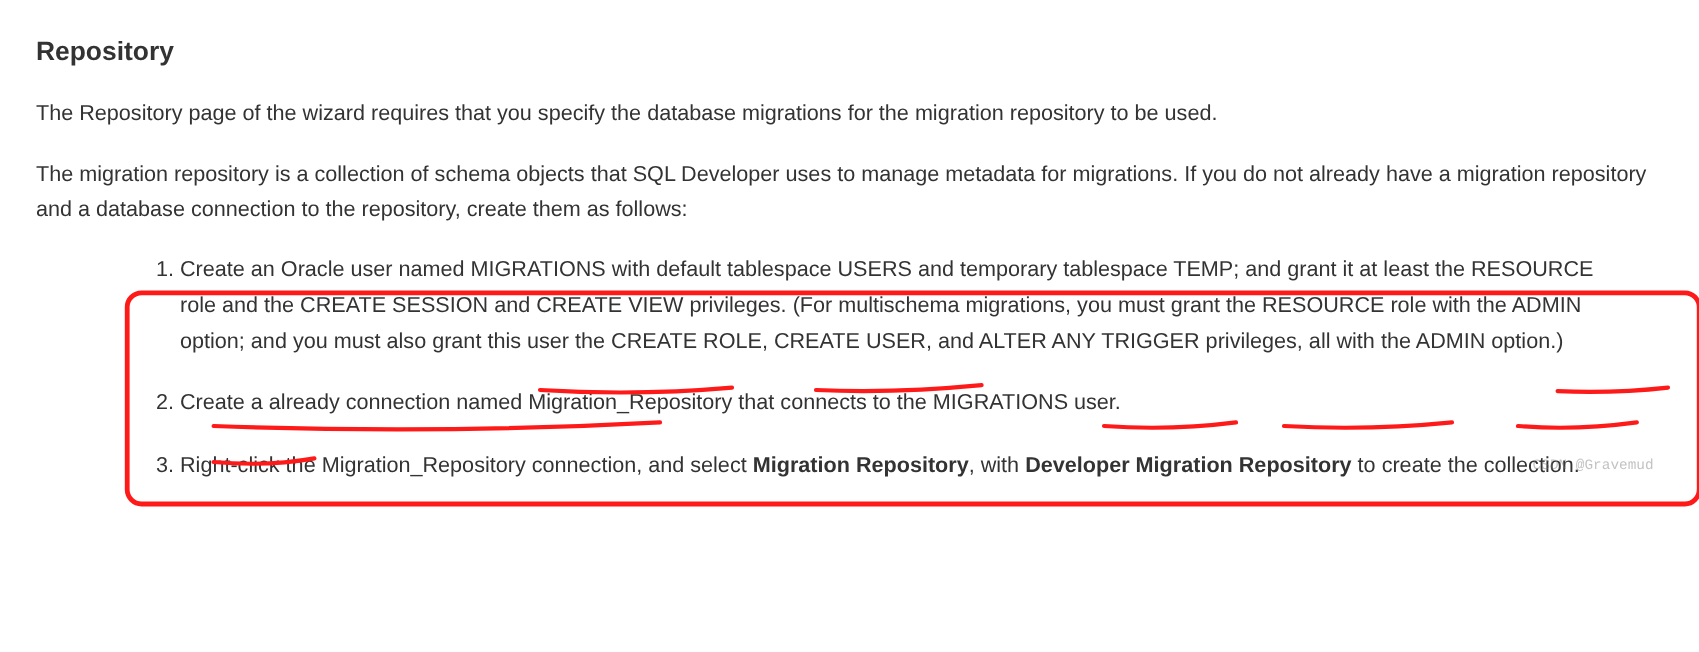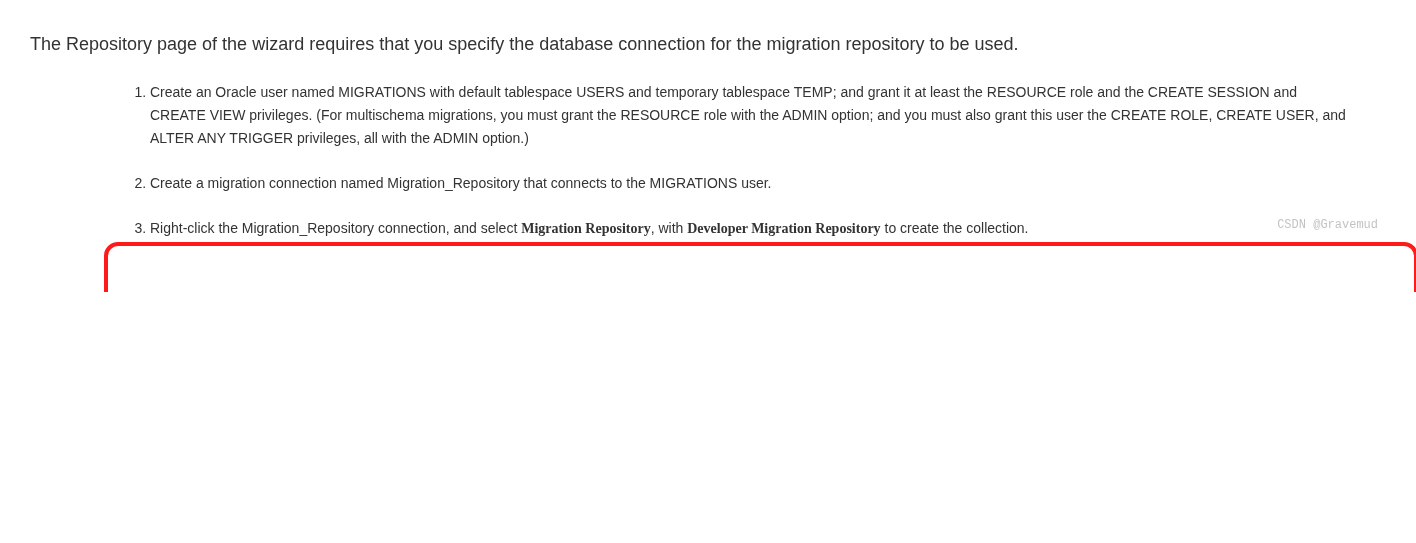--- a/index.html
+++ b/index.html
@@ -20,21 +20,21 @@
     font-size: 18px;
     line-height: 1.6;
     margin: 0 0 22px 0;
   }
   ol {
     list-style: decimal;
     padding-left: 120px;
     margin: 0;
   }
   ol li {
-    font-size: 14px;
+    font-size: 18px;
     line-height: 1.65;
     margin-bottom: 22px;
     padding-right: 30px;
   }
   .highlight-box {
     position: absolute;
     border: 4px solid #ff1a1a;
     border-radius: 14px;
     left: 74px;
     top: 212px;
@@ -49,44 +49,46 @@
     width: 1416px;
     height: 543px;
     pointer-events: none;
   }
   .underline-svg path {
     stroke: #ff1a1a;
     stroke-width: 3.5;
     fill: none;
     stroke-linecap: round;
   }
-  b { font-weight: bold; font-family: Liberation Serif, serif; }
+  b { font-weight: bold; }
   .watermark {
     position: absolute;
     right: 8px;
     bottom: 8px;
     font-size: 12px;
     color: rgba(120,120,120,0.45);
     font-family: Liberation Mono, monospace;
     margin-left: 15px;
   }
   .rel { position: relative; }
 </style>
 </head>
 <body>
 
 <div class="rel">
 
+  <h2>Repository</h2>
 
-  <p>The Repository page of the wizard requires that you specify the database connection for the migration repository to be used.</p>
+  <p>The Repository page of the wizard requires that you specify the database migrations for the migration repository to be used.</p>
 
+  <p>The migration repository is a collection of schema objects that SQL Developer uses to manage metadata for migrations. If you do not already have a migration repository and a database connection to the repository, create them as follows:</p>
 
   <ol>
     <li>Create an Oracle user named MIGRATIONS with default tablespace USERS and temporary tablespace TEMP; and grant it at least the RESOURCE role and the CREATE SESSION and CREATE VIEW privileges. (For multischema migrations, you must grant the RESOURCE role with the ADMIN option; and you must also grant this user the CREATE ROLE, CREATE USER, and ALTER ANY TRIGGER privileges, all with the ADMIN option.)</li>
-    <li>Create a migration connection named Migration_Repository that connects to the MIGRATIONS user.</li>
+    <li>Create a already connection named Migration_Repository that connects to the MIGRATIONS user.</li>
     <li>
       <span>Right-click the Migration_Repository connection, and select </span><b>Migration Repository</b><span>, with </span><b>Developer Migration Repository</b><span> to create the collection.</span>
     </li>
   </ol>
 
   <div class="highlight-box"></div>
 
   <svg class="underline-svg">
 
     <path d="M 420 295 Q 500 300 580 293"></path>

